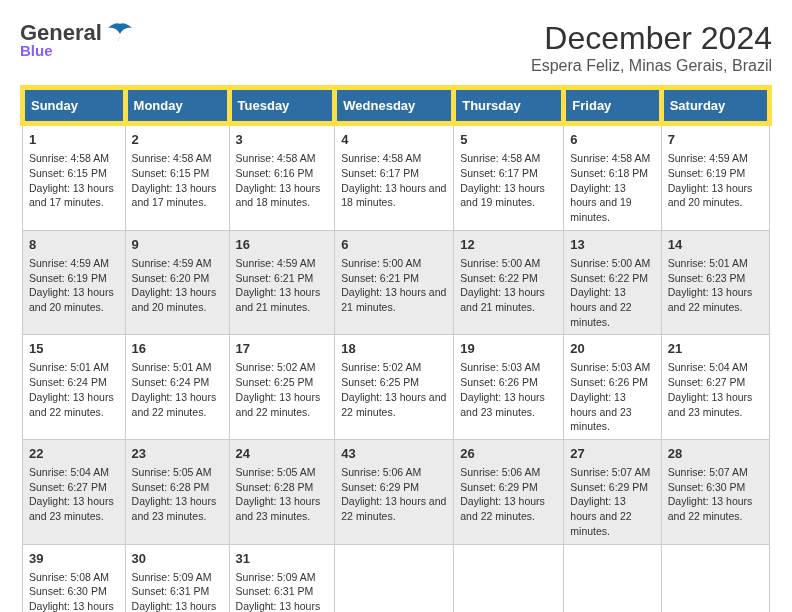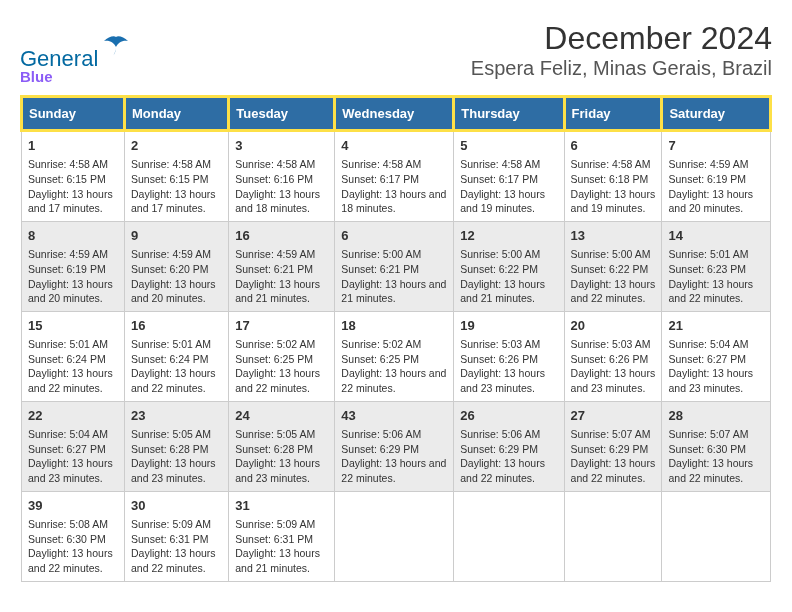--- a/index.html
+++ b/index.html
@@ -28,39 +28,39 @@
     }
     .title-section {
       text-align: right;
     }
     .title-section h1 {
       font-size: 32px;
       font-weight: normal;
       color: #333;
     }
     .title-section h2 {
-      font-size: 20px;
+      font-size: 16px;
       font-weight: normal;
       color: #555;
     }
     table {
       width: 100%;
       border-collapse: collapse;
       font-size: 11px;
     }
     thead tr {
       background: #2e6da4;
       color: #fff;
     }
     thead th {
       padding: 8px 6px;
       text-align: left;
       font-size: 13px;
       font-weight: bold;
-      border: 3px solid #fde047;
+      border: 5px solid #fde047;
     }
     tbody tr {
       vertical-align: top;
     }
     tbody tr:nth-child(odd) {
       background: #ffffff;
     }
     tbody tr:nth-child(even) {
       background: #f0f0f0;
     }
@@ -84,21 +84,21 @@
     
     .week-odd td { background: #ffffff; }
     .week-even td { background: #ebebeb; }
   </style>
 </head>
 <body>
 
 <div class="header">
   <div class="logo">
     <div class="logo-row">
-      <span style="font-size:22px;font-weight:normal;color:#0369a1;margin-top:26px;">General</span>
+      <span style="font-size:22px;font-weight:bold;color:#404040;">General</span>
       <svg width="28" height="22" viewBox="0 0 28 22">
         <path d="M14 2 C16 0, 22 2, 26 6 C20 5, 16 8, 14 12 C12 8, 8 5, 2 6 C6 2, 12 0, 14 2Z" fill="#1a6faf"></path>
         <path d="M14 12 C14 16, 12 20, 10 22 C12 20, 14 17, 14 12Z" fill="#1a6faf"></path>
       </svg>
     </div>
     <div style="font-size:15px;font-weight:bold;color:#8b5cf6;margin-top:-4px;">Blue</div>
   </div>
   <div class="title-section">
     <h1>December 2024</h1>
     <h2>Espera Feliz, Minas Gerais, Brazil</h2>

